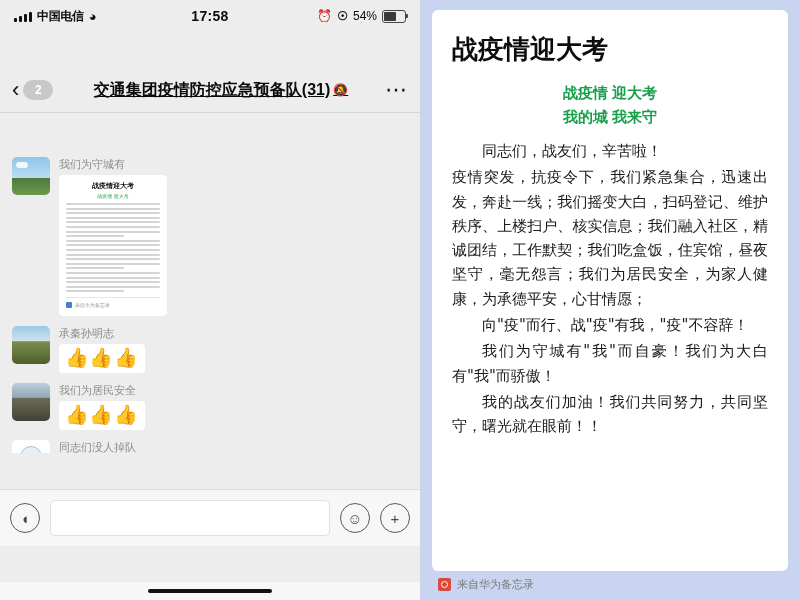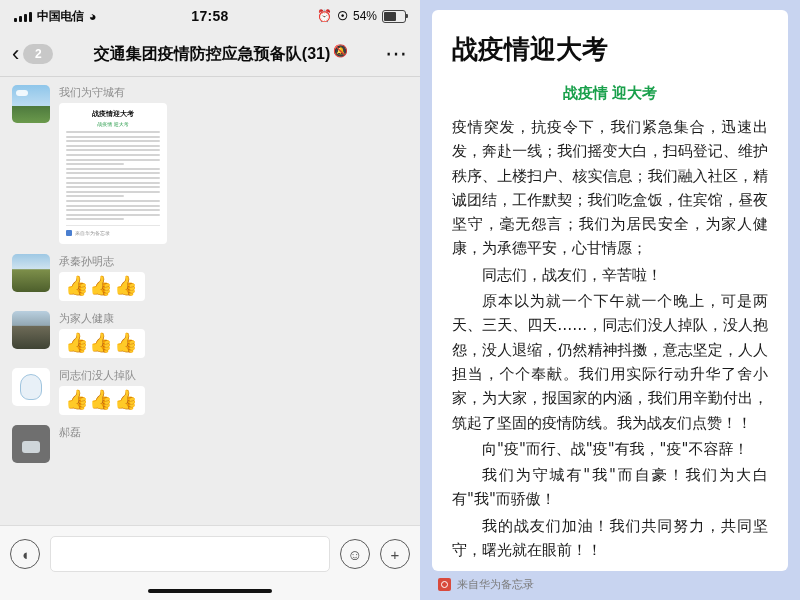--- a/index.html
+++ b/index.html
@@ -22,20 +22,21 @@
 
   
   .phone {
     position: relative;
     width: 420px;
     height: 600px;
     background: #ededed;
     display: flex;
     flex-direction: column;
     overflow: hidden;
+    gap: 36px;
   }
   .statusbar {
     height: 32px;
     background: #ededed;
     display: flex;
     align-items: center;
     padding: 0 14px;
     font-size: 13px;
     color: #0b0b0b;
     font-weight: bold;
@@ -147,23 +148,24 @@
   .nav-title {
     flex: 1;
     text-align: center;
     font-size: 16px;
     font-weight: bold;
     color: #0a0a0a;
     white-space: nowrap;
     overflow: hidden;
     text-overflow: ellipsis;
     display: flex;
-    align-items: flex-start;
+    align-items: center;
     justify-content: center;
     gap: 3px;
+    text-decoration: underline;
   }
   .mute-icon { font-size: 12px; color: #8a8a8a; }
   .more-btn {
     width: 40px;
     text-align: right;
     font-size: 22px;
     letter-spacing: 1px;
     color: #111;
     line-height: 1;
   }
@@ -492,21 +494,21 @@
           <div class="sender">承秦孙明志</div>
           <div class="bubble-sticker">
             <span class="emoji-run">👍👍👍</span>
           </div>
         </div>
       </div>
 
       <div class="msg-row">
         <div class="avatar av-road"></div>
         <div class="msg-col">
-          <div class="sender">为家人健康</div>
+          <div class="sender">我们为居民安全</div>
           <div class="bubble-sticker">
             <span class="emoji-run">👍👍👍</span>
           </div>
         </div>
       </div>
 
 
       <div class="msg-row">
         <div class="avatar av-doll"></div>
         <div class="msg-col">
@@ -535,24 +537,24 @@
     <div class="home-indicator">
       <div class="home-bar"></div>
     </div>
   </div>
 
   <div class="right-pane">
     <div class="paper">
       <div class="art-title">战疫情迎大考</div>
       <div class="art-sub">
         <div>战疫情  迎大考</div>
-      </div>
+        <div>我的城  我来守</div>
+      </div>
+      <p class="art-p">同志们，战友们，辛苦啦！</p>
       <p class="art-p no-indent">疫情突发，抗疫令下，我们紧急集合，迅速出发，奔赴一线；我们摇变大白，扫码登记、维护秩序、上楼扫户、核实信息；我们融入社区，精诚团结，工作默契；我们吃盒饭，住宾馆，昼夜坚守，毫无怨言；我们为居民安全，为家人健康，为承德平安，心甘情愿；</p>
-      <p class="art-p">同志们，战友们，辛苦啦！</p>
-      <p class="art-p">原本以为就一个下午就一个晚上，可是两天、三天、四天……，同志们没人掉队，没人抱怨，没人退缩，仍然精神抖擞，意志坚定，人人担当，个个奉献。我们用实际行动升华了舍小家，为大家，报国家的内涵，我们用辛勤付出，筑起了坚固的疫情防线。我为战友们点赞！！</p>
       <p class="art-p">向"疫"而行、战"疫"有我，"疫"不容辞！</p>
       <p class="art-p">我们为守城有"我"而自豪！我们为大白有"我"而骄傲！</p>
       <p class="art-p">我的战友们加油！我们共同努力，共同坚守，曙光就在眼前！！</p>
     </div>
     <div class="footer-note">
       <span class="huawei-logo"></span>
       <span>来自华为备忘录</span>
     </div>
   </div>
 

